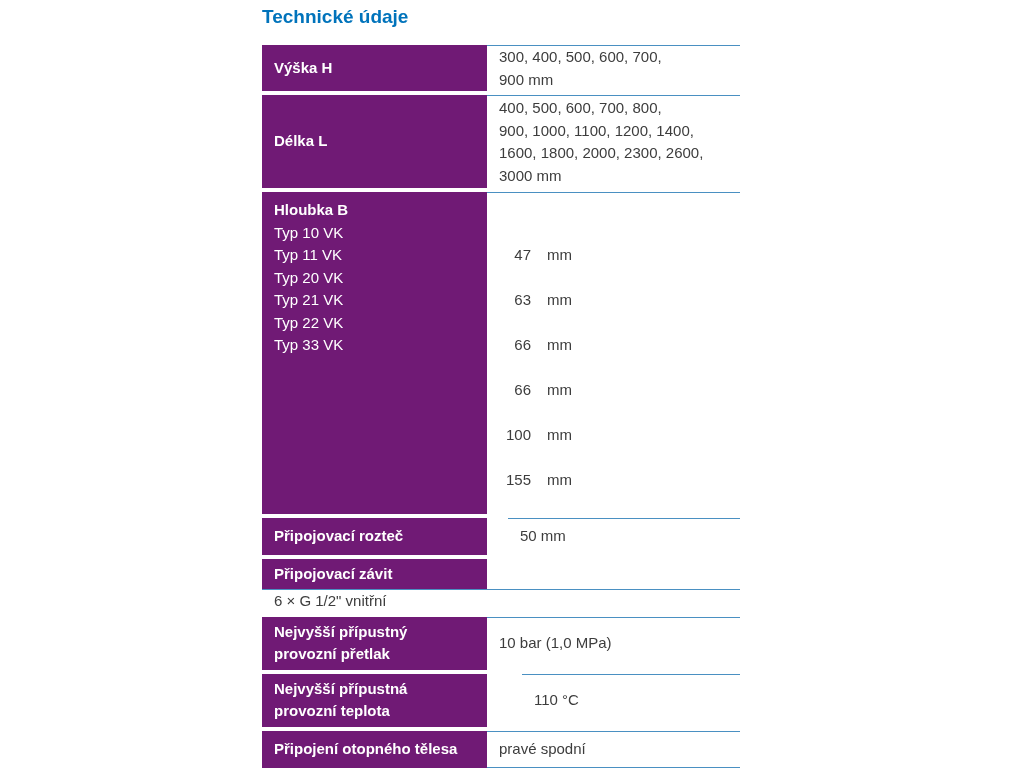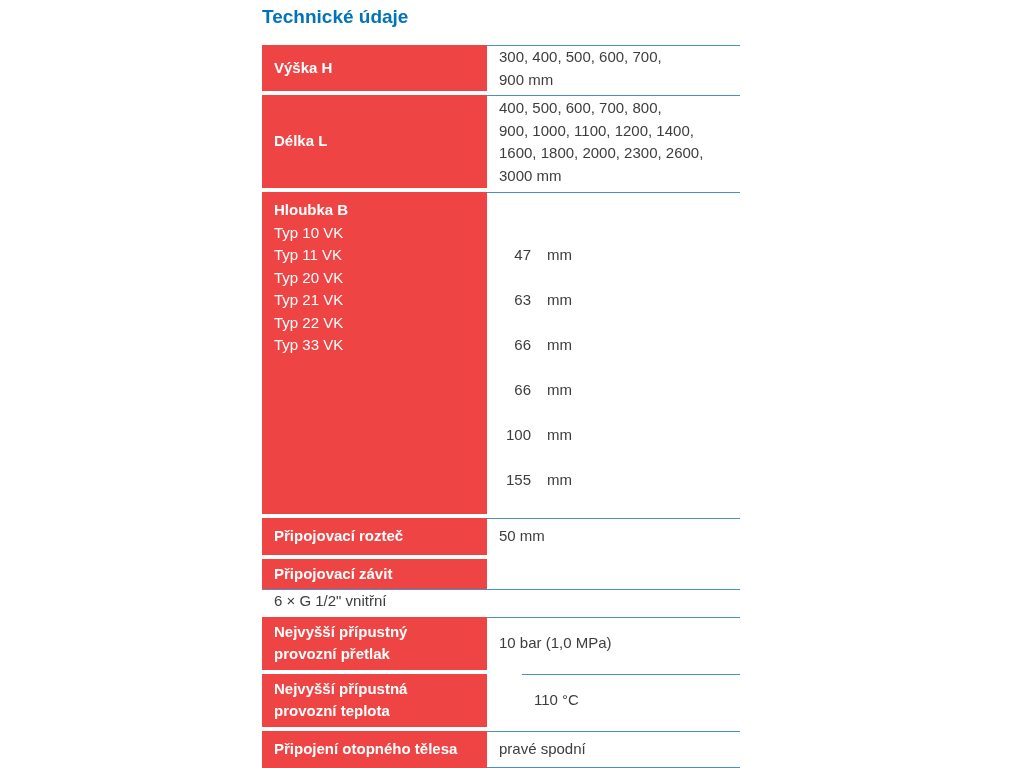--- a/index.html
+++ b/index.html
@@ -8,36 +8,36 @@
   .content{position:absolute;left:262px;top:6px;width:478px;}
 
   h1.section-heading, h2.section-heading{
     font-size:19px;font-weight:bold;color:#0073bb;margin:0;
   }
   h1.section-heading{margin-bottom:17px;}
 
   .tech-table{width:478px;}
   .t-row{display:flex;margin-bottom:4px;}
   .cell-label{
-    width:225px;box-sizing:border-box;background:#ef4444;color:#fff;
+    width:225px;box-sizing:border-box;background:#701a75;color:#fff;
     font-size:15px;font-weight:bold;padding:4px 10px 4px 12px;
     display:flex;flex-direction:column;justify-content:center;
     white-space:pre-line;line-height:22.5px;
   }
   .cell-value{
     flex:1;box-sizing:border-box;border-top:1px solid #4a90c2;
     font-size:15px;color:#3d3d3d;padding-left:12px;
     display:flex;flex-direction:column;justify-content:center;
     white-space:pre-line;line-height:22.5px;
   }
   .t-row.row-last .cell-value{border-bottom:1px solid #4a90c2;}
   .t-row.r1{min-height:46px;}
   .t-row.r2{min-height:93px;}
   .t-row.r3{min-height:161px;}
-  .t-row.r4{min-height:37px;}
+  .t-row.r4{min-height:37px;gap:21px;}
   .t-row.r5{min-height:37px;flex-direction:column;}
   .t-row.r6{min-height:47px;}
   .t-row.r7{min-height:46px;gap:35px;}
   .t-row.r8{min-height:37px;}
 
   .cell-label.depth{justify-content:flex-start;padding-top:7px;}
   .cell-label.depth .depth-type{font-weight:normal;}
   .cell-value.depth{display:block;justify-content:flex-start;padding-top:28px;}
   .cell-value.depth .num{display:inline-block;width:32px;text-align:right;margin-right:16px;}
   .cell-value.indent{}

